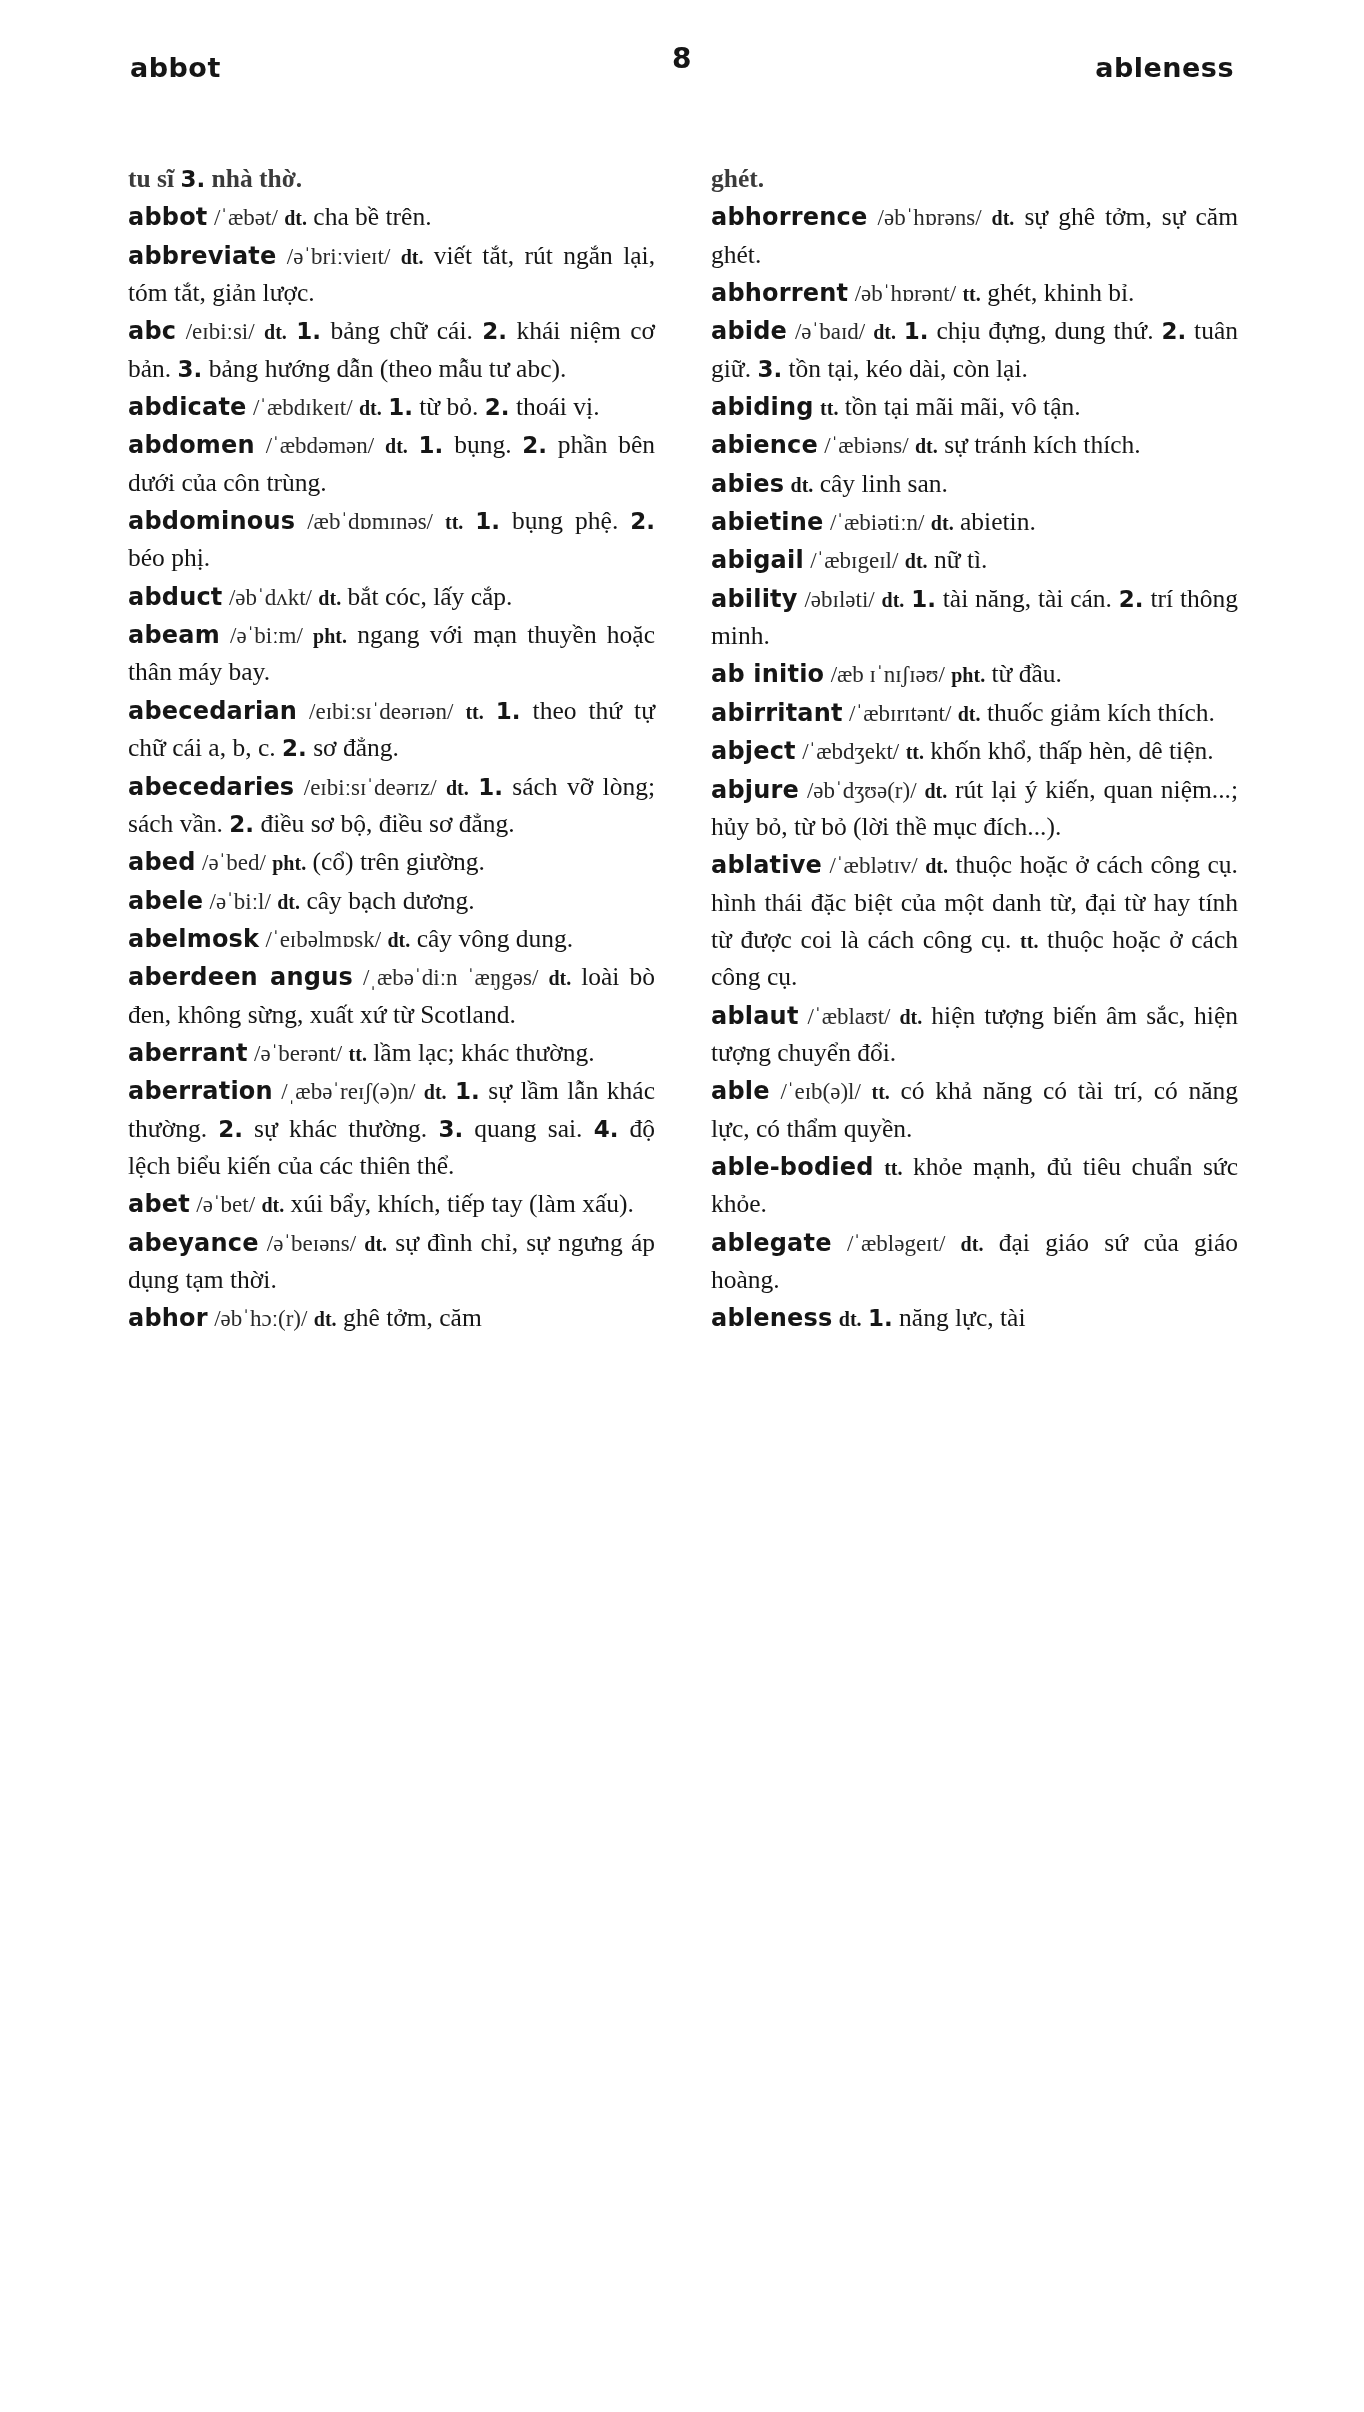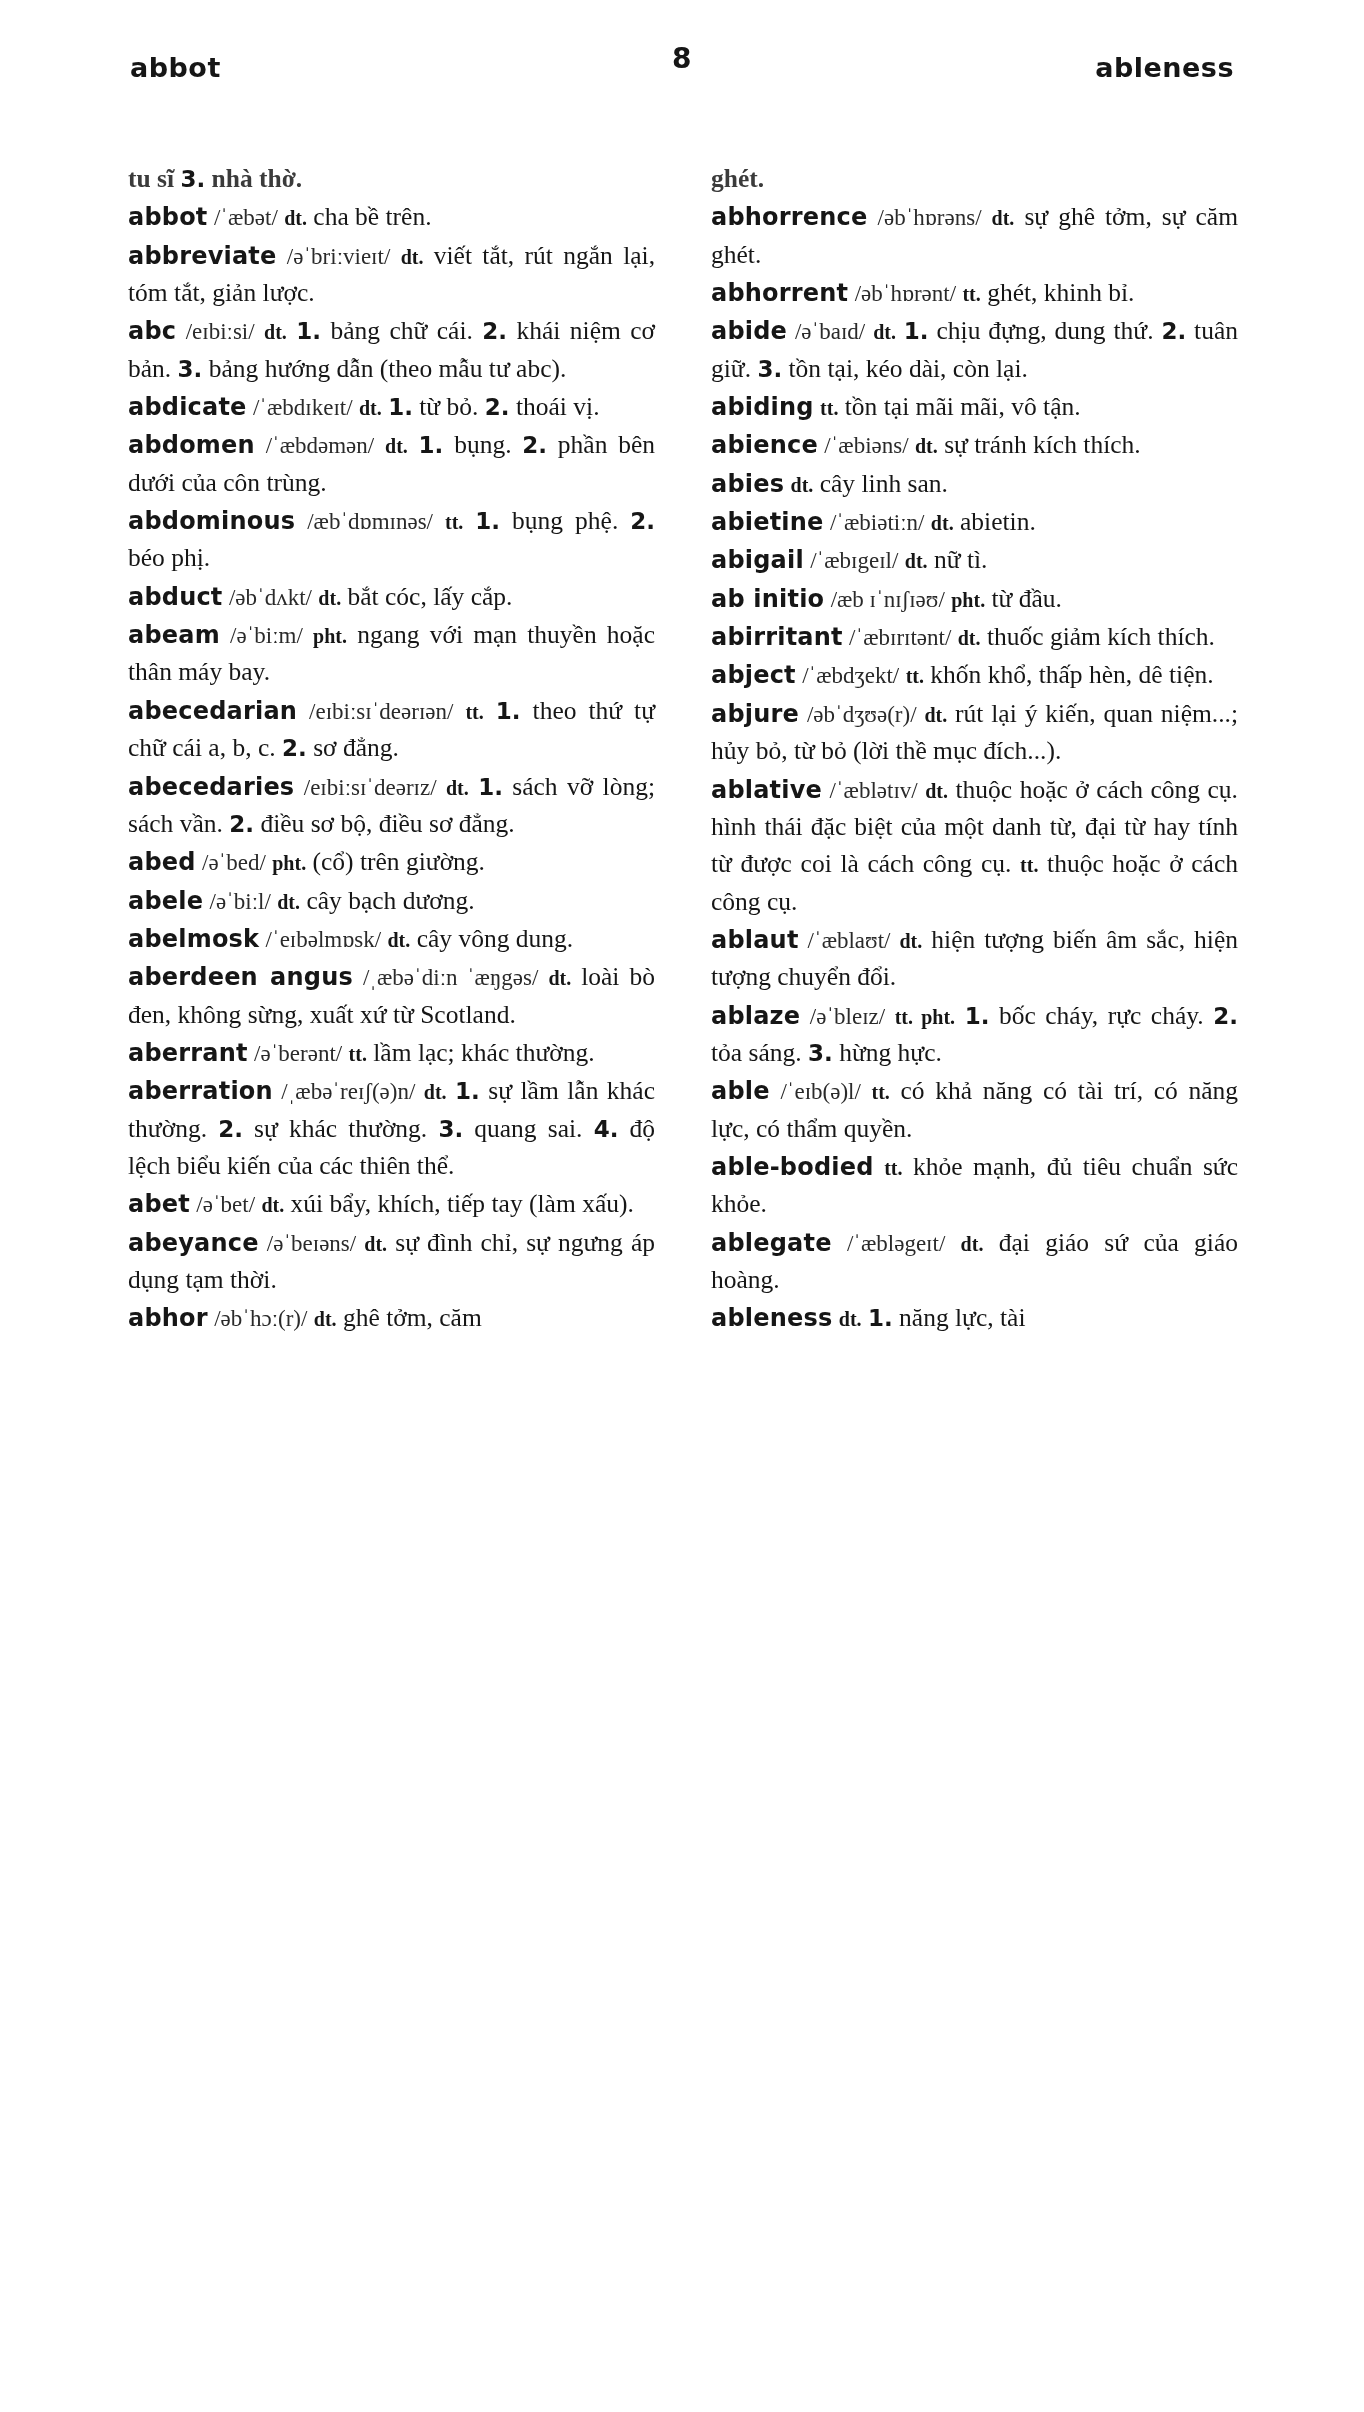--- a/index.html
+++ b/index.html
@@ -140,27 +140,27 @@
     <div class="col" id="col-right">
         <p class="entry"><span class="vn inkfade">ghét.</span></p>
         <p class="entry"><span class="hw">abhorrence</span> <span class="ipa inkfade2">/əbˈhɒrəns/</span> <span class="pos">dt.</span><span class="vn"> sự ghê tởm, sự căm ghét.</span></p>
         <p class="entry"><span class="hw">abhorrent</span> <span class="ipa inkfade2">/əbˈhɒrənt/</span> <span class="pos">tt.</span><span class="vn"> ghét, khinh bỉ.</span></p>
         <p class="entry"><span class="hw">abide</span> <span class="ipa inkfade2">/əˈbaɪd/</span> <span class="pos">dt.</span> <span class="num">1.</span><span class="vn"> chịu đựng, dung thứ.</span> <span class="num">2.</span><span class="vn"> tuân giữ.</span> <span class="num">3.</span><span class="vn"> tồn tại, kéo dài, còn lại.</span></p>
         <p class="entry"><span class="hw">abiding</span> <span class="pos">tt.</span><span class="vn"> tồn tại mãi mãi, vô tận.</span></p>
         <p class="entry"><span class="hw">abience</span> <span class="ipa inkfade2">/ˈæbiəns/</span> <span class="pos">dt.</span><span class="vn"> sự tránh kích thích.</span></p>
         <p class="entry"><span class="hw">abies</span> <span class="pos">dt.</span><span class="vn"> cây linh san.</span></p>
         <p class="entry"><span class="hw">abietine</span> <span class="ipa inkfade2">/ˈæbiətiːn/</span> <span class="pos">dt.</span><span class="vn"> abietin.</span></p>
         <p class="entry"><span class="hw">abigail</span> <span class="ipa inkfade2">/ˈæbɪgeɪl/</span> <span class="pos">dt.</span><span class="vn"> nữ tì.</span></p>
+        <p class="entry"><span class="hw">ability</span> <span class="ipa inkfade2">/əbɪləti/</span> <span class="pos">dt.</span> <span class="num">1.</span><span class="vn"> tài năng, tài cán.</span> <span class="num">2.</span><span class="vn"> trí thông minh.</span></p>
         <p class="entry"><span class="hw">ab initio</span> <span class="ipa inkfade2">/æb ɪˈnɪʃɪəʊ/</span> <span class="pos">pht.</span><span class="vn"> từ đầu.</span></p>
         <p class="entry"><span class="hw">abirritant</span> <span class="ipa inkfade2">/ˈæbɪrɪtənt/</span> <span class="pos">dt.</span><span class="vn"> thuốc giảm kích thích.</span></p>
         <p class="entry"><span class="hw">abject</span> <span class="ipa inkfade2">/ˈæbdʒekt/</span> <span class="pos">tt.</span><span class="vn"> khốn khổ, thấp hèn, dê tiện.</span></p>
         <p class="entry"><span class="hw">abjure</span> <span class="ipa inkfade2">/əbˈdʒʊə(r)/</span> <span class="pos">dt.</span><span class="vn"> rút lại ý kiến, quan niệm...; hủy bỏ, từ bỏ (lời thề mục đích...).</span></p>
         <p class="entry"><span class="hw">ablative</span> <span class="ipa inkfade2">/ˈæblətɪv/</span> <span class="pos">dt.</span><span class="vn"> thuộc hoặc ở cách công cụ.</span><span class="vn"> hình thái đặc biệt của một danh từ, đại từ hay tính từ được coi là cách công cụ.</span> <span class="pos">tt.</span><span class="vn"> thuộc hoặc ở cách công cụ.</span></p>
         <p class="entry"><span class="hw">ablaut</span> <span class="ipa inkfade2">/ˈæblaʊt/</span> <span class="pos">dt.</span><span class="vn"> hiện tượng biến âm sắc, hiện tượng chuyển đổi.</span></p>
-        <p class="entry"><span class="hw">ablaze</span> <span class="ipa inkfade2">/əˈbleɪz/</span> <span class="pos">tt. pht.</span> <span class="num">1.</span><span class="vn"> bốc cháy, rực cháy.</span> <span class="num">2.</span><span class="vn"> tỏa sáng.</span> <span class="num">3.</span><span class="vn"> hừng hực.</span></p>
         <p class="entry"><span class="hw">able</span> <span class="ipa inkfade2">/ˈeɪb(ə)l/</span> <span class="pos">tt.</span><span class="vn"> có khả năng có tài trí, có năng lực, có thẩm quyền.</span></p>
         <p class="entry"><span class="hw">able-bodied</span> <span class="pos">tt.</span><span class="vn"> khỏe mạnh, đủ tiêu chuẩn sức khỏe.</span></p>
         <p class="entry"><span class="hw">ablegate</span> <span class="ipa inkfade2">/ˈæbləgeɪt/</span> <span class="pos">dt.</span><span class="vn"> đại giáo sứ của giáo hoàng.</span></p>
         <p class="entry"><span class="hw">ableness</span> <span class="pos">dt.</span> <span class="num">1.</span><span class="vn"> năng lực, tài</span></p>
       </div>
   </div>
 
 </div>
 
 </body></html>

